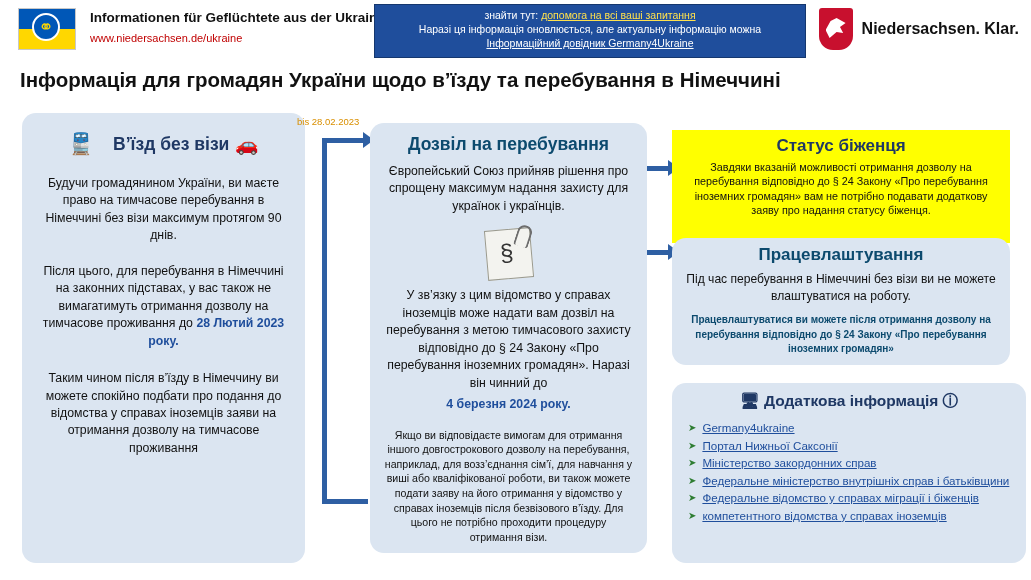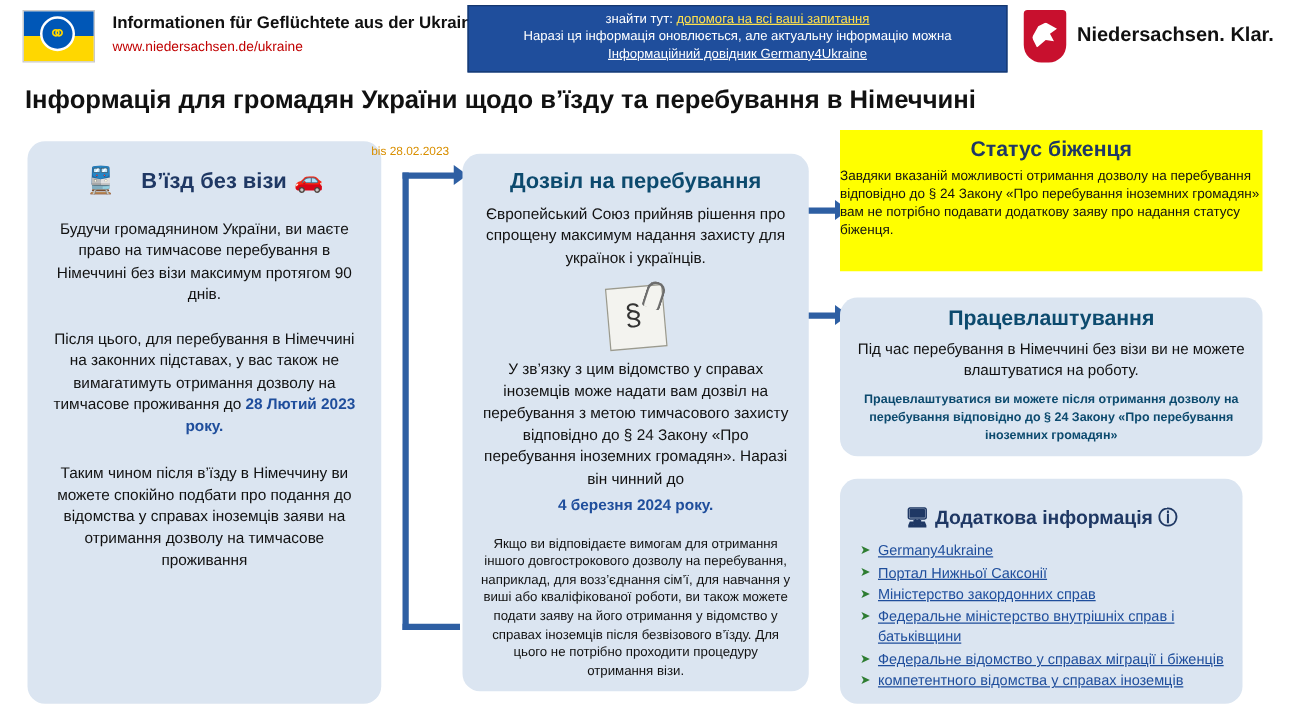--- a/index.html
+++ b/index.html
@@ -228,54 +228,55 @@
   #permit-small {
     margin-top: 14px;
     font-size: 10.6px;
     line-height: 1.38;
     text-align: center;
     color: #111;
   }
 
   
   #card-status {
-    left: 672px; top: 104px;
+    left: 672px; top: 130px;
     width: 338px; height: 113px;
     background: #ffff00;
     border-radius: 0;
-    padding: 6px 0;
+    padding: 6px 10px;
   }
   #status-title {
     font-size: 17px;
     font-weight: bold;
     color: #1f3864;
     text-align: center;
   }
   #status-body {
     margin-top: 4px;
     font-size: 10.8px;
     line-height: 1.34;
+    text-align: center;
     color: #111;
   }
 
   
   #card-job {
     left: 672px; top: 238px;
     width: 338px; height: 127px;
     padding: 7px 14px;
   }
   #job-title { font-size: 17px; }
   #job-p1 { margin-top: 6px; font-size: 12.1px; }
   #job-p2 { margin-top: 8px; font-size: 10px; font-weight: bold; color: #0c4a6e; }
 
   
   #card-info {
     left: 672px; top: 383px;
-    width: 322px; height: 180px;
-    padding: 21px 12px;
+    width: 354px; height: 180px;
+    padding: 8px 12px;
   }
   #info-title {
     font-size: 15.5px;
     font-weight: bold;
     color: #1f3864;
     text-align: center;
   }
   #info-list {
     list-style: none;
     margin: 8px 0 0 4px;

